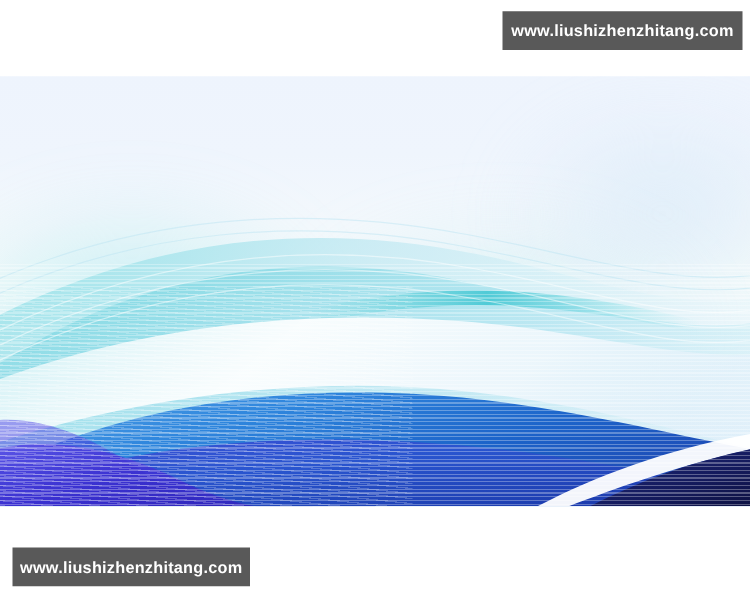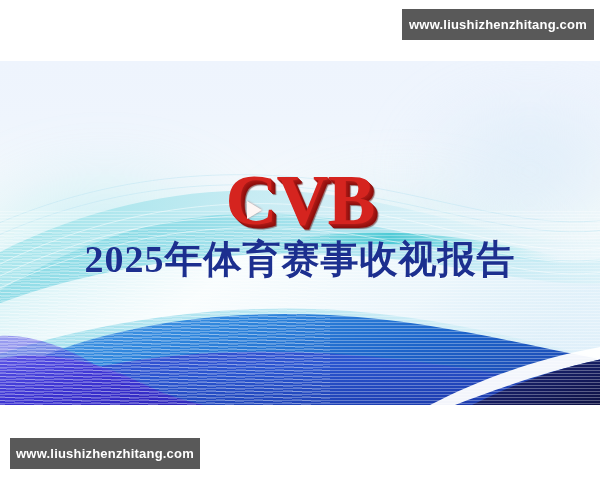--- a/index.html
+++ b/index.html
@@ -258,27 +258,20 @@
         <g stroke="#b9e3f2" fill="none" opacity="0.45">
           <path d="M -10,178 C 110,122 240,112 370,136 C 460,152 540,180 610,168" stroke-width="1"></path>
           <path d="M -10,166 C 110,112 240,102 370,126 C 460,142 540,170 610,158" stroke-width="1"></path>
         </g>
       </svg>
     </div>
 
     <div class="striping"></div>
     <div class="striping-2"></div>
 
-    <div id="title-block">
-      <div id="logo">
-        <span>CVB</span>
-        <span id="play-triangle"></span>
-      </div>
-      <div id="subtitle">2025年体育赛事收视报告</div>
-    </div>
 
   </div>
 
   <div class="watermark" id="watermark-top">
     <span>www.liushizhenzhitang.com</span>
   </div>
 
   <div class="watermark" id="watermark-bottom">
     <span>www.liushizhenzhitang.com</span>
   </div>

